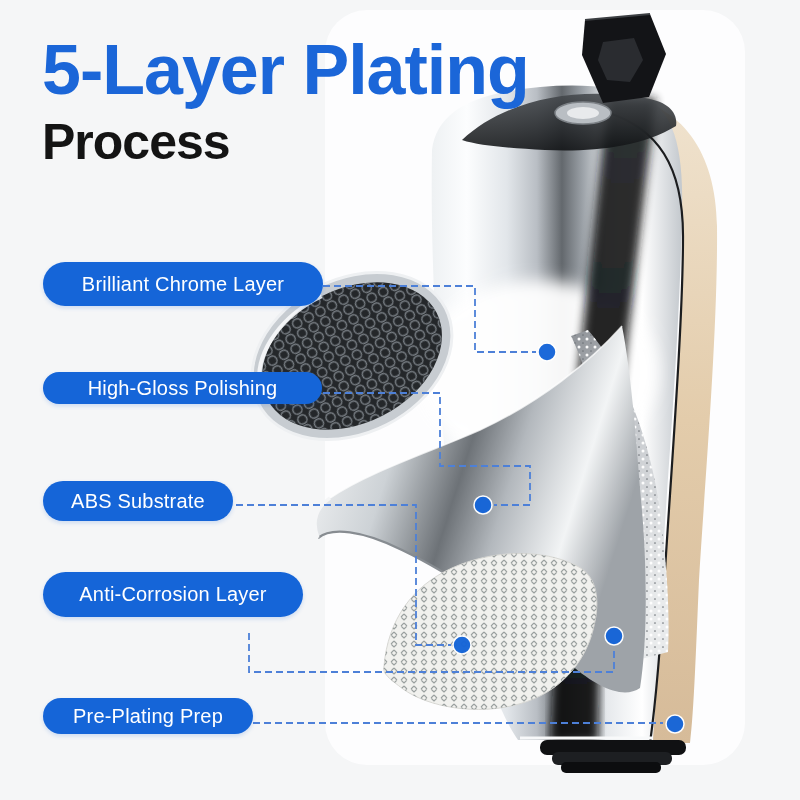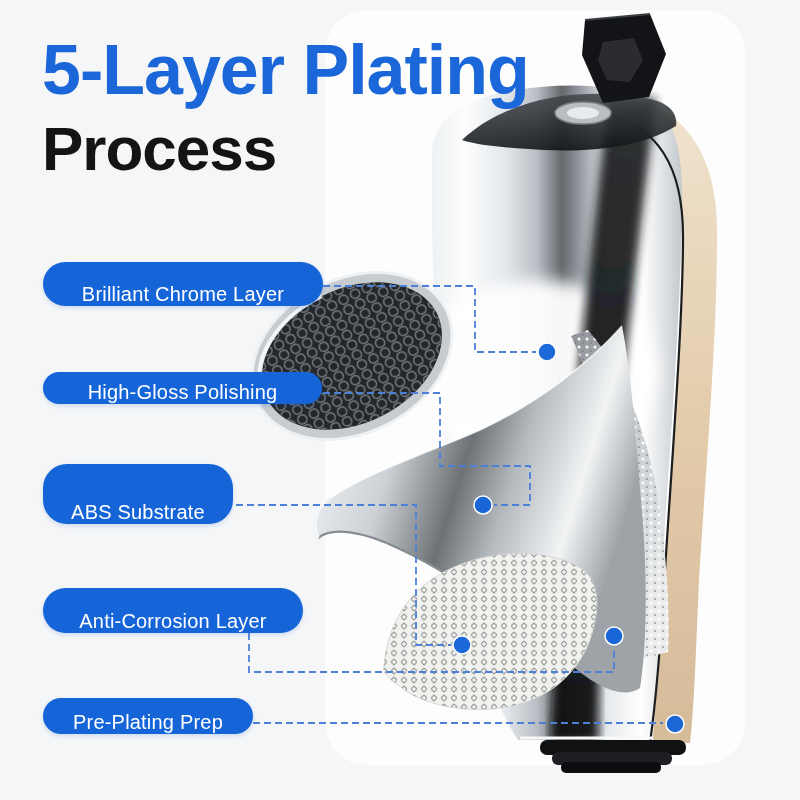--- a/index.html
+++ b/index.html
@@ -4,31 +4,31 @@
 <style>
   html,body{margin:0;padding:0;}
   body{
     width:800px;height:800px;position:relative;overflow:hidden;
     background:#f5f6f7;
     font-family:"Liberation Sans", sans-serif;
   }
   .stage{position:absolute;inset:0;}
   .title{position:absolute;left:42px;top:30px;line-height:1.16;font-weight:bold;}
   .title .l1{display:block;font-size:70px;letter-spacing:-1px;color:#1b66d8;}
-  .title .l2{display:block;font-size:62px;letter-spacing:-1px;color:#141414;margin-top:2px;}
+  .title .l2{display:block;font-size:50px;letter-spacing:-1px;color:#141414;margin-top:2px;}
   .pill{
-    position:absolute;left:43px;display:flex;align-items:flex-end;justify-content:center;
+    position:absolute;left:43px;display:flex;align-items:center;justify-content:center;
     background:#1565d8;color:#ffffff;border-radius:24px;
     font-size:20px;letter-spacing:.2px;white-space:nowrap;
     box-shadow:0 2px 4px rgba(21,101,216,.18);
   }
   .pill-1{top:262px;width:280px;height:44px;}
   .pill-2{top:372px;width:279px;height:32px;}
-  .pill-3{top:464px;width:190px;height:60px;}
-  .pill-4{top:588px;width:260px;height:45px;}
+  .pill-3{top:481px;width:190px;height:40px;}
+  .pill-4{top:572px;width:260px;height:45px;}
   .pill-5{top:698px;width:210px;height:36px;}
   svg{position:absolute;inset:0;}
 </style>
 </head>
 <body>
 
 <div class="stage">
 
   <svg viewBox="0 0 800 800" aria-hidden="true">
     <defs>

